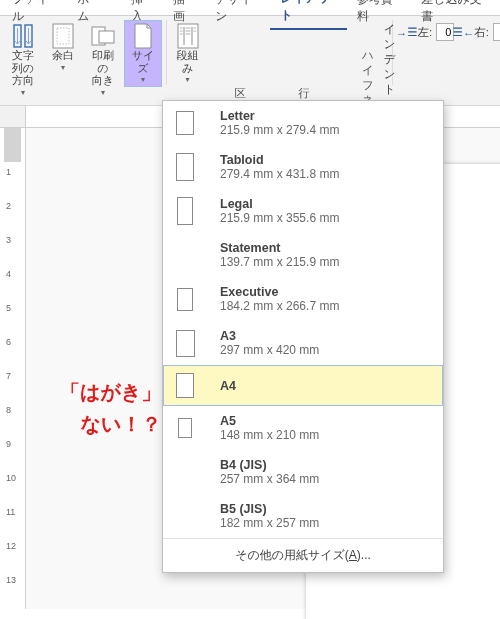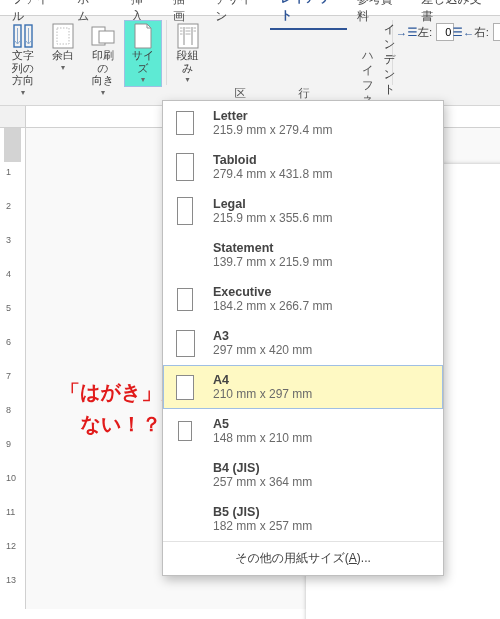--- a/index.html
+++ b/index.html
@@ -76,21 +76,21 @@
     padding: 2px 4px;
     min-width: 38px;
     border: 1px solid transparent;
     cursor: pointer;
     font-size: 11px;
     line-height: 1.15;
     text-align: center;
   }
   .big-btn .ico { height: 26px; display:flex; align-items:center; justify-content:center;}
   .big-btn.active {
-    background: #5eead4;
+    background: #c4b5fd;
     border: 1px solid #9fbfe4;
   }
   .drop-caret {
     font-size: 8px;
     color: #666;
     margin-top: 1px;
   }
   .mini-list {
     display: flex;
     flex-direction: row;
@@ -172,21 +172,21 @@
     top: 100px;
     width: 282px;
     background:#fff;
     border:1px solid #bfbfbf;
     box-shadow: 2px 4px 10px rgba(0,0,0,.25);
     z-index: 50;
   }
   .size-item {
     display:flex;
     align-items:center;
-    gap: 16px;
+    gap: 23px;
     padding: 8px 12px 8px 10px;
     cursor:pointer;
   }
   .size-item.selected{ background:#fef9c3; border:1px solid #9fbfe4; padding:7px 11px 7px 9px;}
   .size-thumb {
     width:24px;
     display:flex;
     justify-content:center;
   }
   .size-thumb .sheet{
@@ -442,21 +442,20 @@
         <div class="size-name">A3</div>
         <div class="size-dim">297 mm x 420 mm</div>
       </div>
     </div>
     <div class="size-item selected">
       <div class="size-thumb">
         <div class="sheet" style="width: 18px; height: 25px;"></div>
       </div>
       <div class="size-text">
         <div class="size-name">A4</div>
-        <div class="size-dim">210 mm x 297 mm</div>
       </div>
     </div>
     <div class="size-item">
       <div class="size-thumb">
         <div class="sheet" style="width: 14px; height: 20px;"></div>
       </div>
       <div class="size-text">
         <div class="size-name">A5</div>
         <div class="size-dim">148 mm x 210 mm</div>
       </div>

